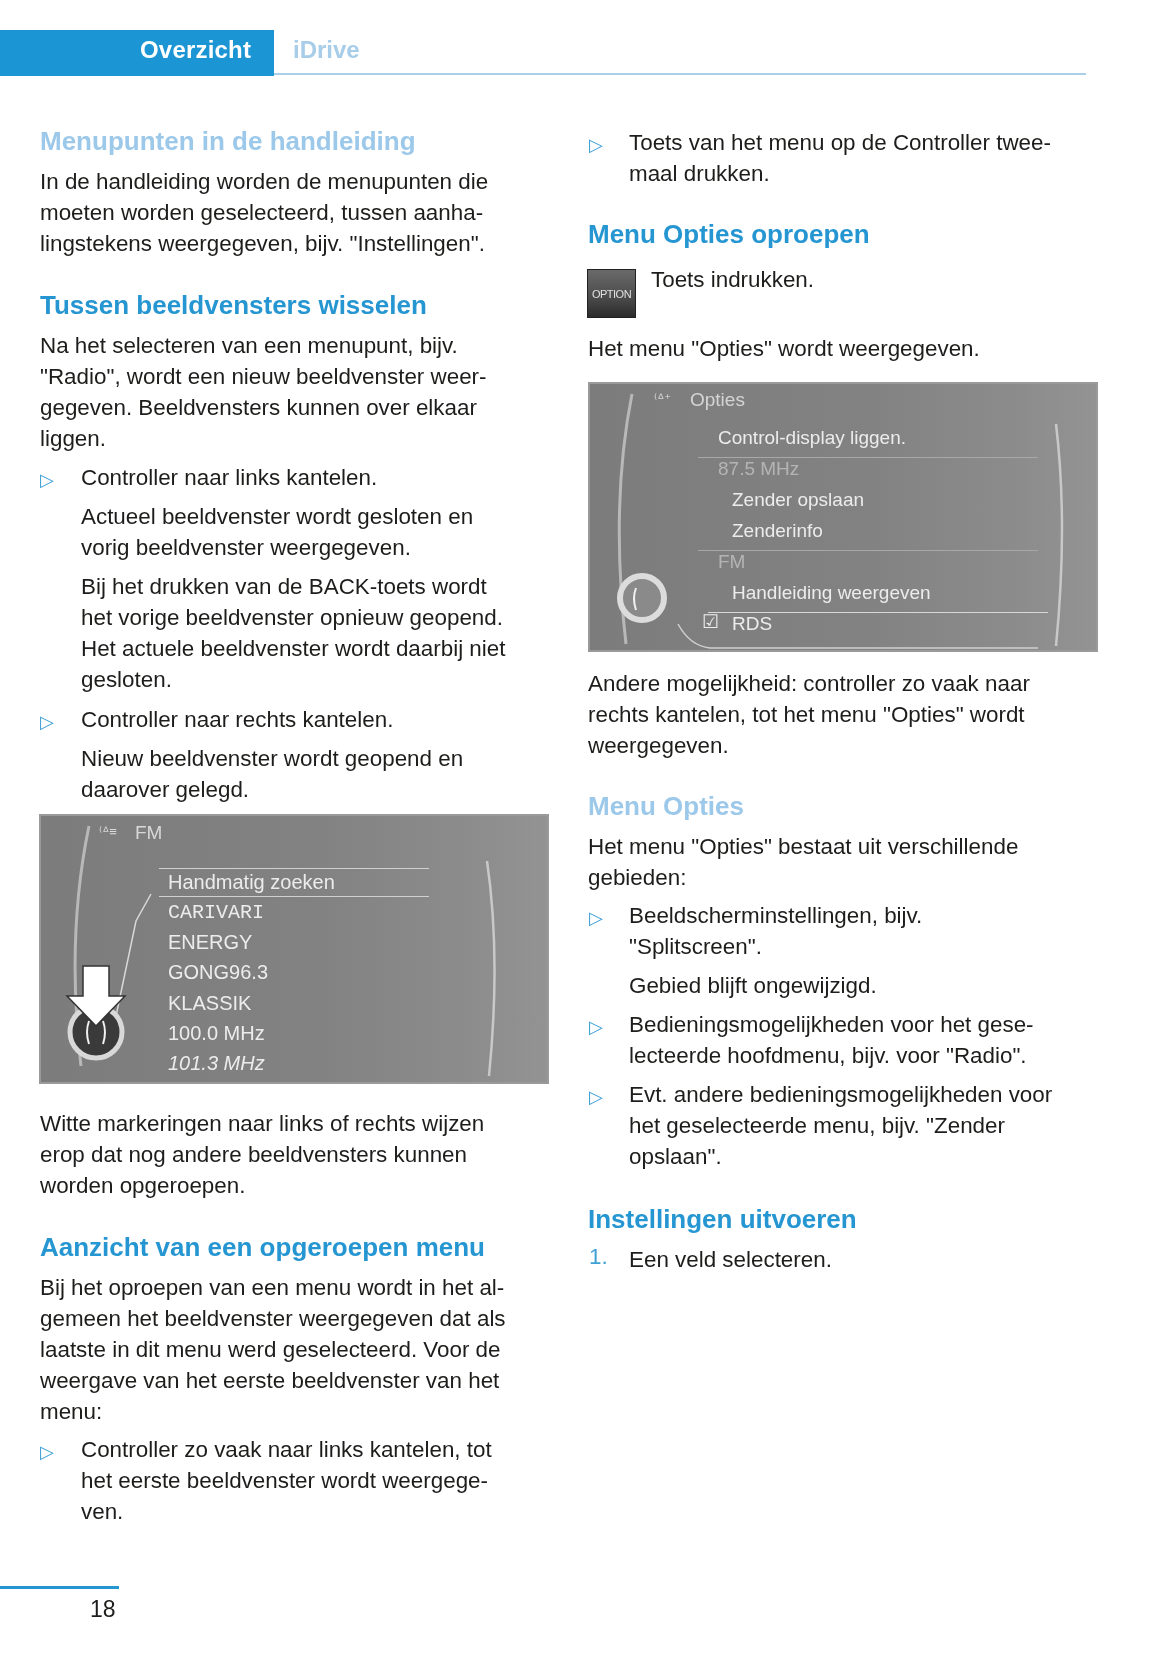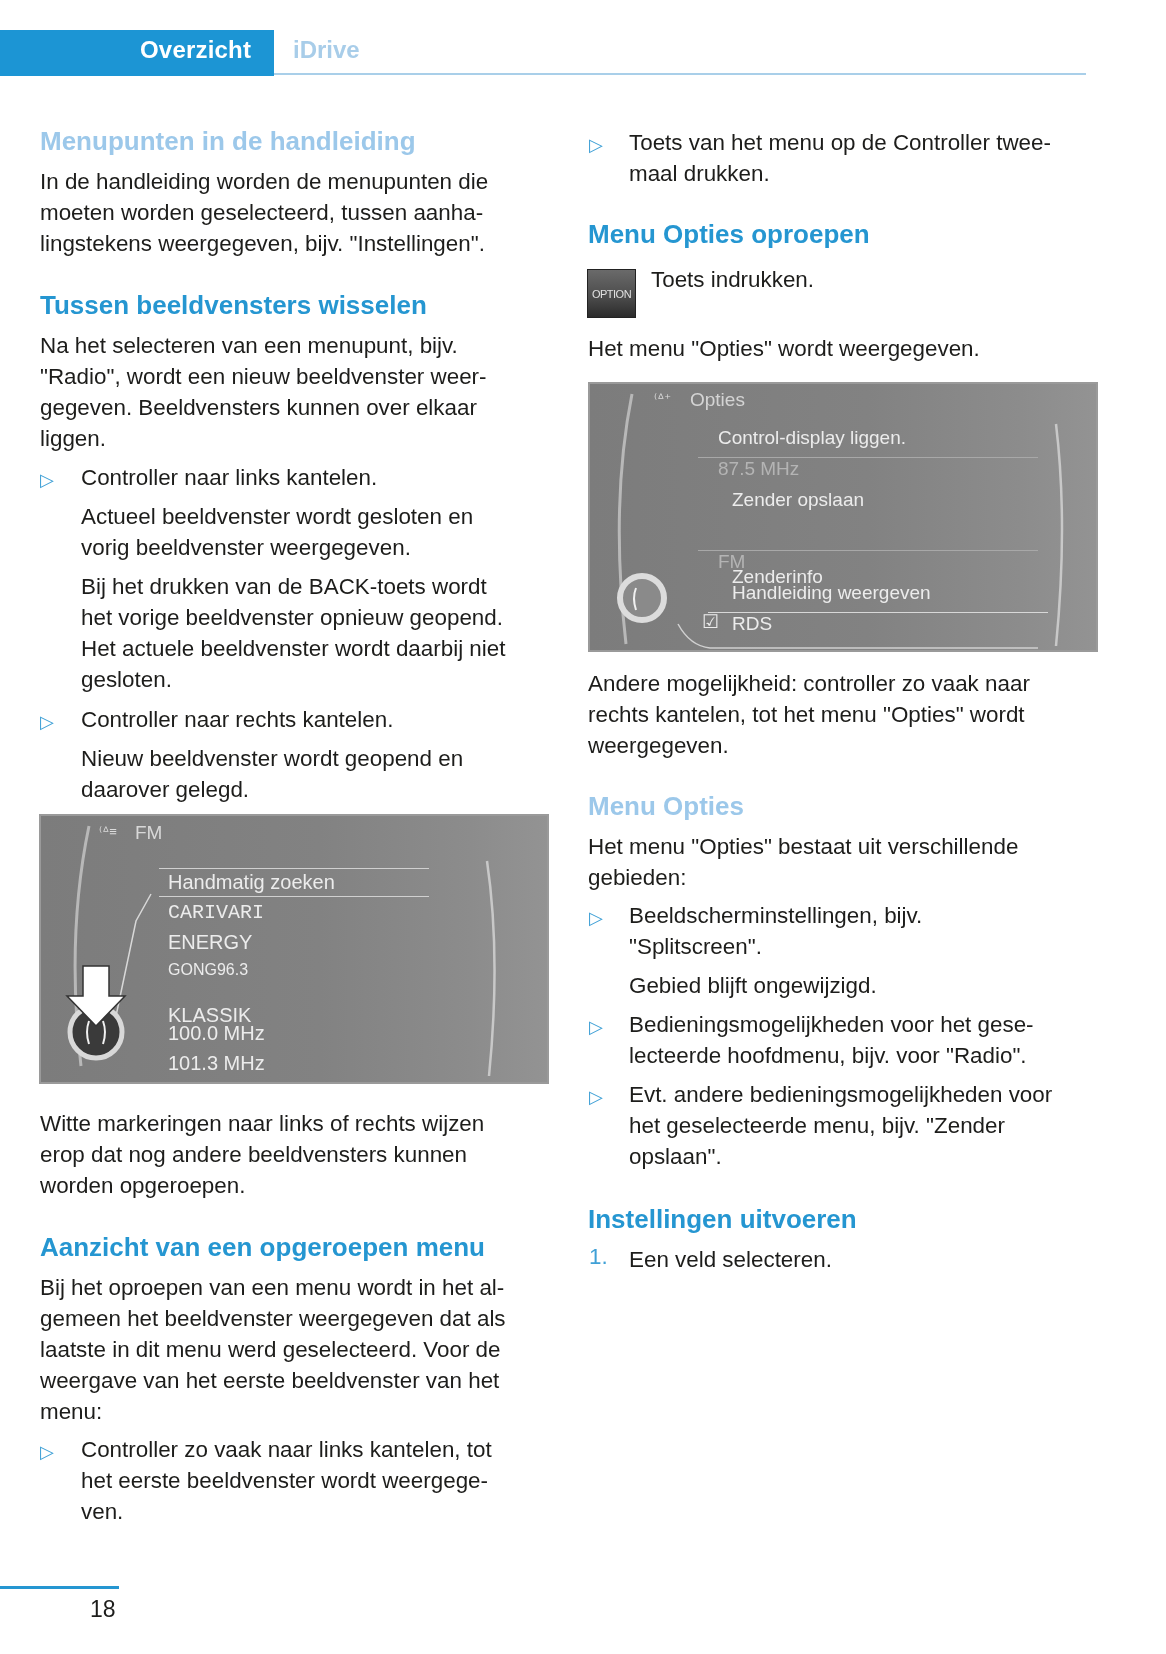--- a/index.html
+++ b/index.html
@@ -73,24 +73,24 @@
     <path d="M62 205 Q66 216 62 228" stroke="#f0f0f0" stroke-width="2" fill="none"></path>
     <polygon points="42,150 68,150 68,180 84,180 55,210 26,180 42,180" fill="#ffffff" stroke="#333" stroke-width="1.5"></polygon>
   </svg>
   <span class="scr-text" style="left:58px;top:8px;font-size:13px;color:#dcdcdc;">⁽ᐞ≡</span>
   <span class="scr-text" style="left:94px;top:6px;font-size:19px;color:#d8d8d8;">FM</span>
   <div class="scr-line" style="left:118px;top:52px;width:270px;background:#d0d0d0;"></div>
   <div class="scr-line" style="left:118px;top:80px;width:270px;background:#d0d0d0;"></div>
   <span class="scr-text" style="left:127px;top:55px;font-size:20px;">Handmatig zoeken</span>
   <span class="scr-text" style="left:127px;top:85px;font-size:20px;font-family:Liberation Mono, monospace;">CARIVARI</span>
   <span class="scr-text" style="left:127px;top:115px;font-size:20px;">ENERGY</span>
-  <span class="scr-text" style="left:127px;top:145px;font-size:16px;text-align:center;">GONG96.3</span>
-  <span class="scr-text" style="left:127px;top:188px;font-size:20px;">KLASSIK</span>
+  <span class="scr-text" style="left:127px;top:145px;font-size:20px;text-align:center;">GONG96.3</span>
+  <span class="scr-text" style="left:127px;top:176px;font-size:20px;">KLASSIK</span>
   <span class="scr-text" style="left:127px;top:206px;font-size:20px;">100.0  MHz</span>
-  <span class="scr-text" style="left:127px;top:236px;font-size:20px;">101.3  MHz</span>
+  <span class="scr-text" style="left:127px;top:236px;font-size:20px;font-style:italic;">101.3  MHz</span>
 </div>
 
 <div class="p" style="left:40px;top:1108px;">Witte markeringen naar links of rechts wijzen
 erop dat nog andere beeldvensters kunnen
 worden opgeroepen.</div>
 
 <div class="h-blue" style="left:40px;top:1232px;">Aanzicht van een opgeroepen menu</div>
 <div class="p" style="left:40px;top:1272px;">Bij het oproepen van een menu wordt in het al-
 gemeen het beeldvenster weergegeven dat als
 laatste in dit menu werd geselecteerd. Voor de
@@ -120,21 +120,21 @@
     <path d="M466 40 Q478 140 466 262" stroke="#c8c8c8" stroke-width="2.5" fill="none"></path>
     <circle cx="52" cy="214" r="22" fill="#8a8a8a" stroke="#dcdcdc" stroke-width="6"></circle>
     <path d="M46 204 Q42 214 46 226" stroke="#f0f0f0" stroke-width="2" fill="none"></path>
   </svg>
   <span class="scr-text" style="left:64px;top:7px;font-size:13px;color:#dcdcdc;">⁽ᐞ⁺</span>
   <span class="scr-text" style="left:100px;top:5px;font-size:19px;color:#d4d4d4;">Opties</span>
   <span class="scr-text" style="left:128px;top:43px;font-size:19px;">Control-display liggen.</span>
   <div class="scr-line" style="left:108px;top:73px;width:340px;"></div>
   <span class="scr-text scr-dim" style="left:128px;top:74px;font-size:19px;">87.5 MHz</span>
   <span class="scr-text" style="left:142px;top:105px;font-size:19px;">Zender opslaan</span>
-  <span class="scr-text" style="left:142px;top:136px;font-size:19px;margin-top:46px;">Zenderinfo</span>
+  <span class="scr-text" style="left:142px;top:136px;font-size:19px;">Zenderinfo</span>
   <div class="scr-line" style="left:108px;top:166px;width:340px;"></div>
   <span class="scr-text scr-dim" style="left:128px;top:167px;font-size:19px;">FM</span>
   <span class="scr-text" style="left:142px;top:198px;font-size:19px;">Handleiding weergeven</span>
   <div class="scr-line" style="left:118px;top:228px;width:340px;background:#d8d8d8;"></div>
   <span class="scr-text" style="left:112px;top:226px;font-size:19px;">☑</span>
   <span class="scr-text" style="left:142px;top:229px;font-size:19px;">RDS</span>
 </div>
 
 <div class="p" style="left:588px;top:668px;">Andere mogelijkheid: controller zo vaak naar
 rechts kantelen, tot het menu "Opties" wordt

